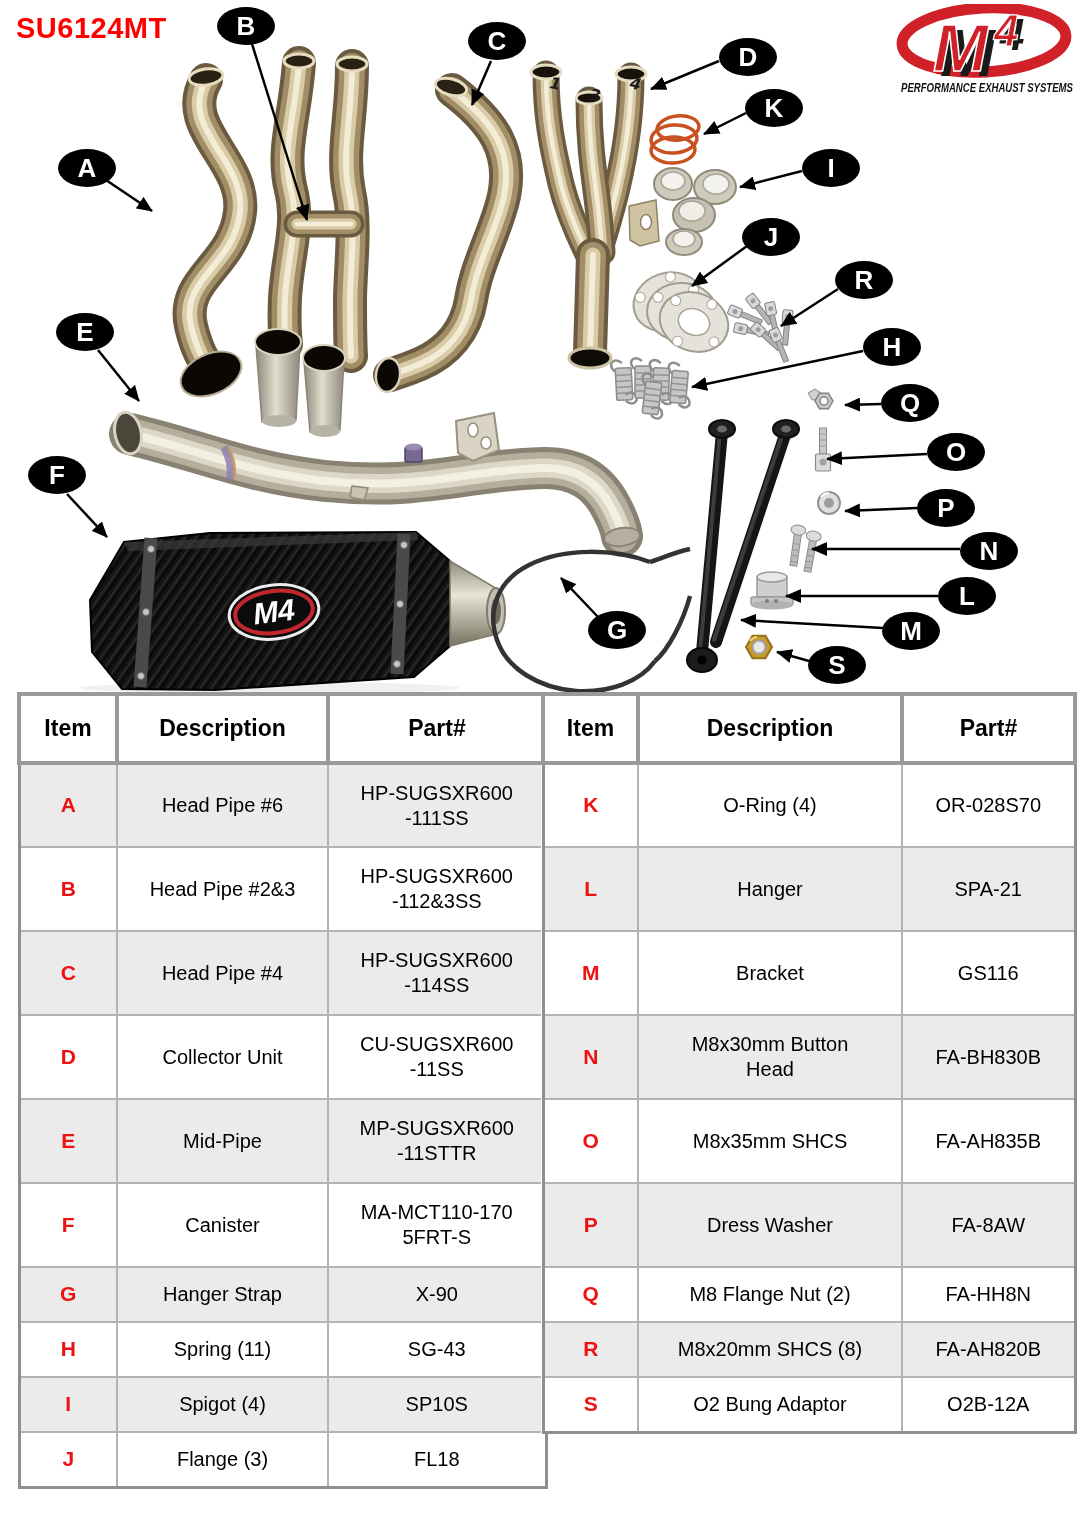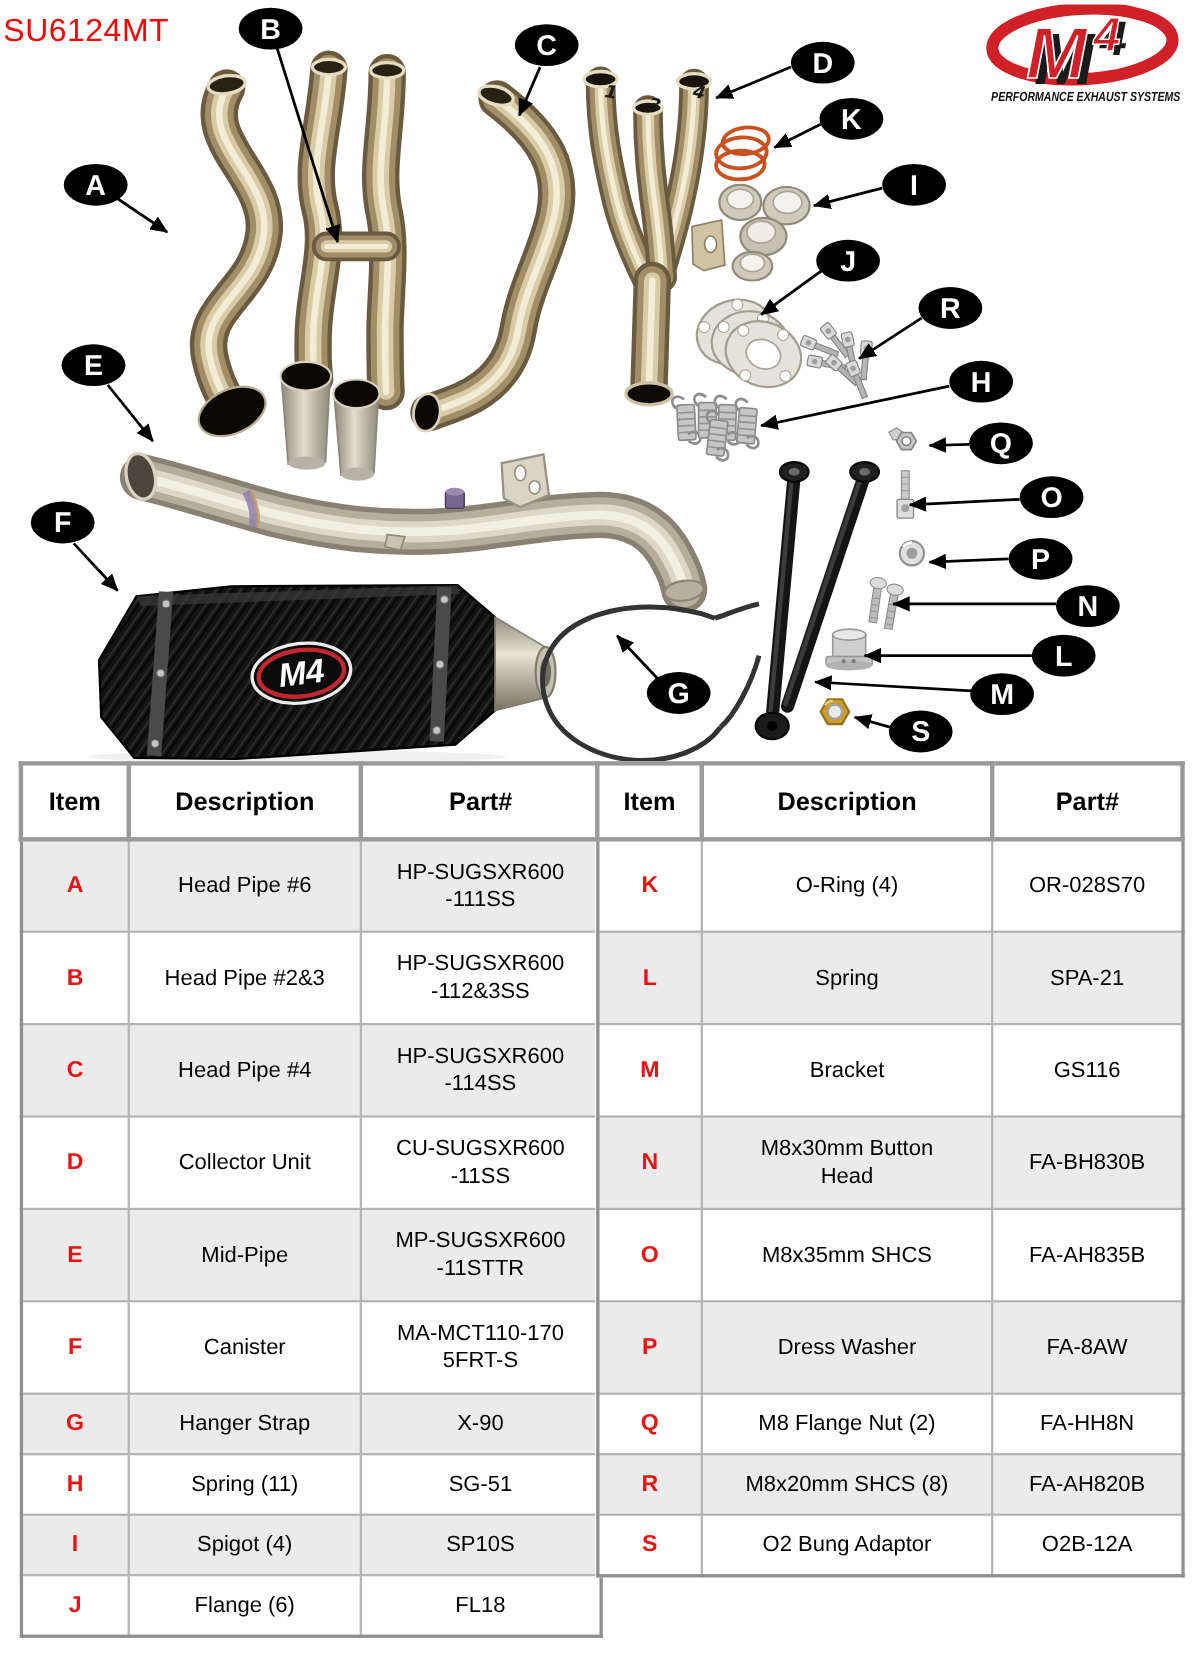--- a/index.html
+++ b/index.html
@@ -1,18 +1,18 @@
 <!DOCTYPE html>
 <html><head>
 <meta charset="utf-8">
 <style>
   html,body{margin:0;padding:0;background:#fff;font-family:"Liberation Sans",sans-serif;}
   .stage{position:relative;width:1088px;height:1515px;background:#fff;overflow:hidden;}
 
-  .kit-number{position:absolute;left:3px;top:12px;font-size:29px;font-weight:normal;
+  .kit-number{position:absolute;left:16px;top:12px;font-size:29px;font-weight:bold;
               color:#ff0000;letter-spacing:.5px;}
 
   .logo-svg{position:absolute;left:896px;top:4px;}
   .photo-svg{position:absolute;left:0;top:0;}
 
   
   .pp{fill:none;stroke-linecap:round;stroke-linejoin:round;}
   .k1{stroke:#6a5a40;stroke-width:34px;}
   .k2{stroke:#a18d66;stroke-width:26px;}
   .k3{stroke:#d8cba6;stroke-width:15px;}
@@ -479,30 +479,30 @@
 5FRT-S</td>
         </tr>
       <tr class="short gray">
           <td class="it">G</td>
           <td class="ds">Hanger Strap</td>
           <td class="pn">X-90</td>
         </tr>
       <tr class="short">
           <td class="it">H</td>
           <td class="ds">Spring (11)</td>
-          <td class="pn">SG-51</td>
+          <td class="pn">SG-43</td>
         </tr>
       <tr class="short gray">
           <td class="it">I</td>
           <td class="ds">Spigot (4)</td>
           <td class="pn">SP10S</td>
         </tr>
       <tr class="short">
           <td class="it">J</td>
-          <td class="ds">Flange (6)</td>
+          <td class="ds">Flange (3)</td>
           <td class="pn">FL18</td>
         </tr>
     </tbody>
   </table>
 
   <table class="pt" style="left:541px;width:532px;">
     <colgroup>
         <col style="width:95px">
         <col style="width:264px">
         <col style="width:173px">
@@ -515,21 +515,21 @@
       </tr>
     </thead>
     <tbody>
       <tr class="tall">
           <td class="it">K</td>
           <td class="ds">O-Ring (4)</td>
           <td class="pn">OR-028S70</td>
         </tr>
       <tr class="tall gray">
           <td class="it">L</td>
-          <td class="ds">Spring</td>
+          <td class="ds">Hanger</td>
           <td class="pn">SPA-21</td>
         </tr>
       <tr class="tall">
           <td class="it">M</td>
           <td class="ds">Bracket</td>
           <td class="pn">GS116</td>
         </tr>
       <tr class="tall gray">
           <td class="it">N</td>
           <td class="ds">M8x30mm Button

